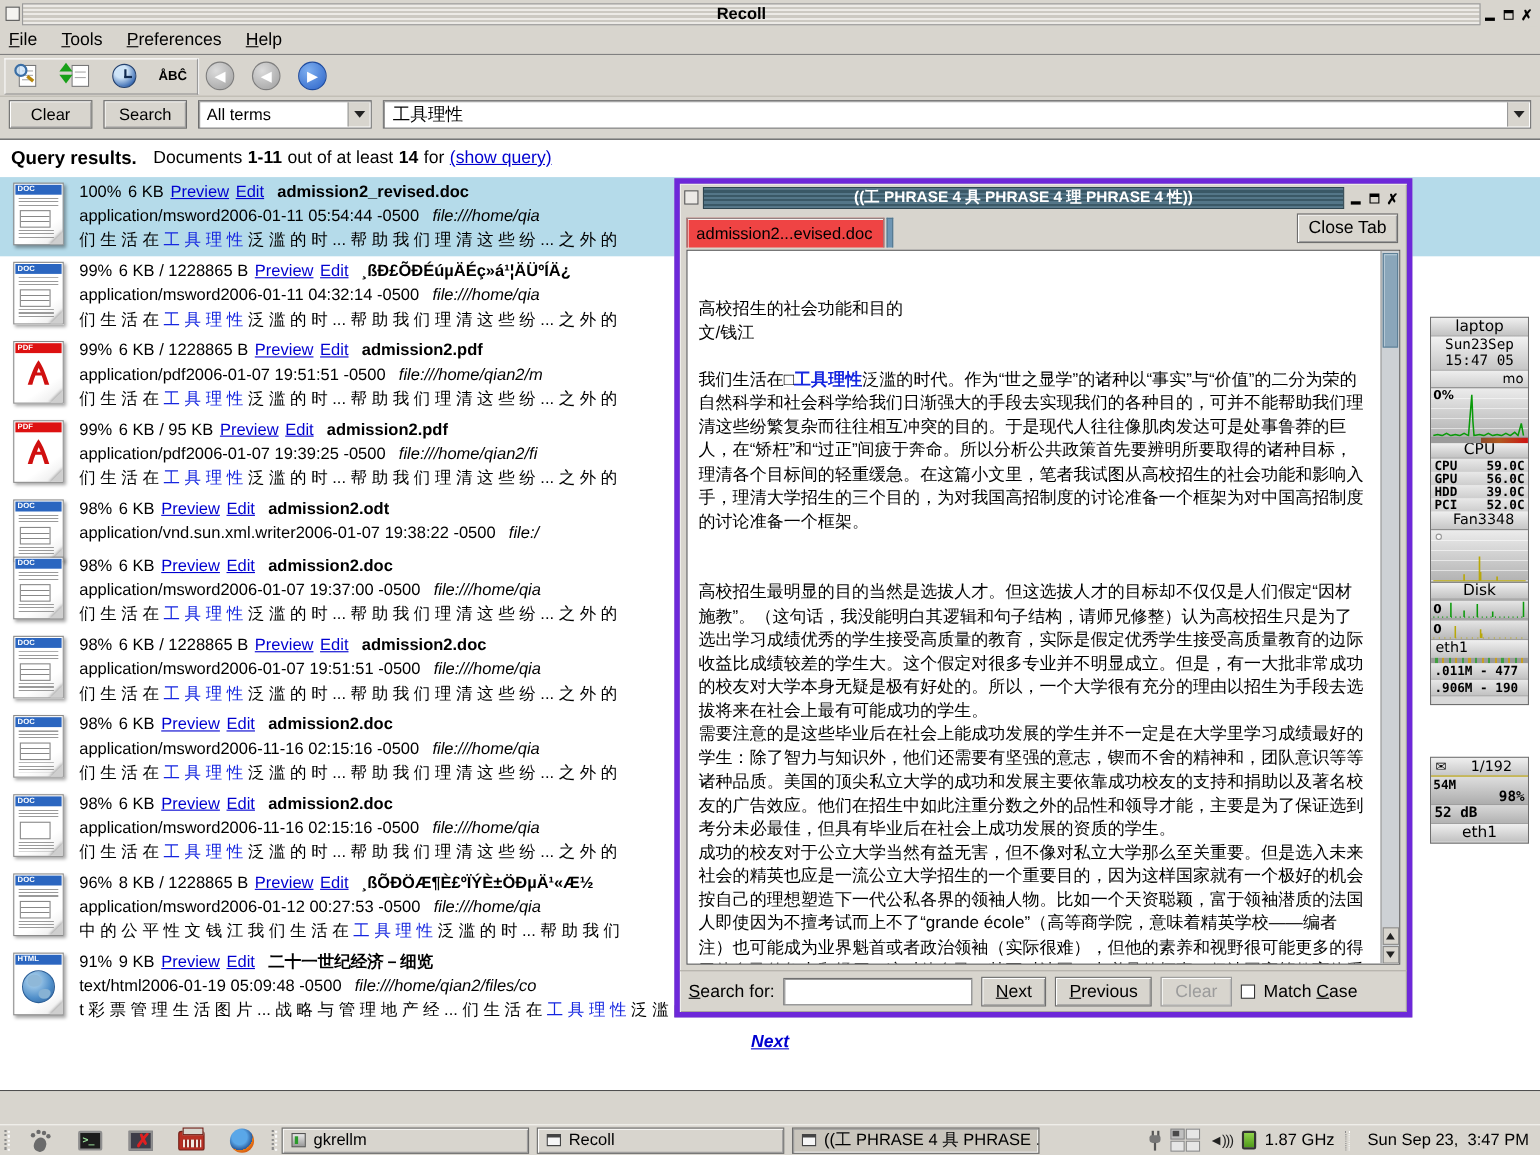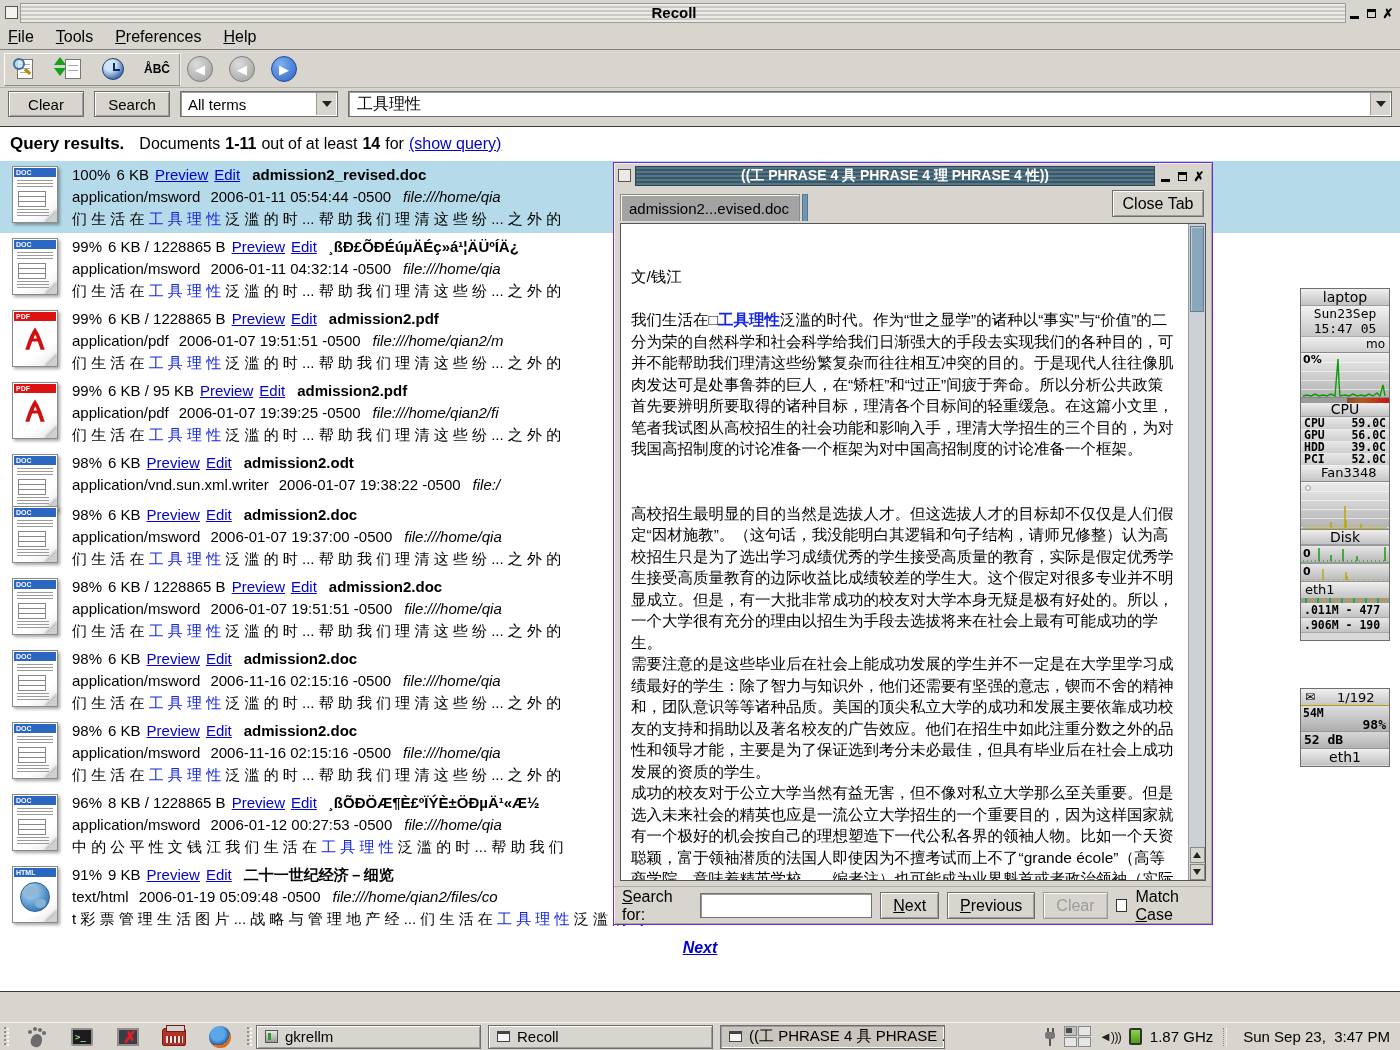--- a/index.html
+++ b/index.html
@@ -84,21 +84,21 @@
   .res-header b { font-weight:bold; }
   a.link { color:#0000d0; text-decoration:underline; cursor:pointer; }
   .result-row { position:relative; width:1400px; height:72px; padding:3px 0 0 72px; }
   .result-row.two-line { height:52px; }
   .result-row.selected { background:#b5dbea; }
   .result-row .ficon { position:absolute; left:12px; top:5px; }
   .r-line { white-space:pre; overflow:hidden; font-size:15px; line-height:22px; color:#000; }
   .r-title { font-weight:bold; margin-left:6px; }
   .r-line a { margin-right:6px; }
   .r-score, .r-size { margin-right:6px; }
-  .r-mime { margin-right:10px; }
+  .r-mime { }
   .r-date { margin-right:12px; }
   .r-url { font-style:italic; }
   .r-snip .hl { color:#1526e0; }
   .next-link { position:absolute; left:0; width:1400px; text-align:center; font-weight:bold; font-size:16px;font-style:italic; }
 
   
   .ficon { width:46px; height:57px; background:linear-gradient(145deg,#ffffff 70%,#e6e6e6);
       border:1px solid #8a8a8a; box-shadow:2px 2px 3px rgba(0,0,0,.35); position:relative; overflow:hidden; }
   .ficon .band { position:absolute; top:1px; left:1px; right:1px; height:9px; background:#2b66c0;
       color:#fff; font-size:7px; font-weight:bold; line-height:9px; padding-left:2px;
@@ -120,35 +120,35 @@
   .ficon.html .band { background:#2b66c0; }
   .globe { position:absolute; left:7px; top:15px; width:30px; height:30px; border-radius:50%;
       background:radial-gradient(circle at 35% 30%, #bfe0f5, #4f8ec9 60%, #2a5d96);
       border:1px solid #2a5d96; overflow:hidden; }
   .globe::before { content:""; position:absolute; left:4px; top:3px; width:13px; height:11px;
       background:#8fb8d8; border-radius:45% 55% 50% 40%; }
   .globe::after { content:""; position:absolute; left:14px; top:16px; width:11px; height:9px;
       background:#87b2d4; border-radius:50% 40% 55% 45%; }
 
   
-  .preview { position:absolute; left:613px; top:162px; width:600px; height:763px;
-      background:#d8d5ce; border:1px solid #6d28d9;
+  .preview { position:absolute; left:613px; top:162px; width:671px; height:763px;
+      background:#d8d5ce; border:5px solid #6d28d9;
       box-shadow:inset 1px 1px 0 #f2f1ee, inset -1px -1px 0 #a9a69f; z-index:5; }
   .pv-titlebar { position:absolute; left:3px; top:3px; right:3px; height:20px; }
   .pv-titlebar .pv-icon { position:absolute; left:1px; top:3px; width:13px; height:13px;
       background:#eceae6; border:1px solid #555; }
   .pv-titlebar .pv-stripes { position:absolute; left:18px; top:0; right:54px; height:20px;
       background:repeating-linear-gradient(to bottom,#547688 0 2px,#3a5866 2px 4px);
       border:1px solid #2e4550; display:flex; align-items:center; justify-content:center; }
   .pv-title { color:#fff; font-weight:bold; font-size:14px; white-space:pre; }
   .pv-ctrl { position:absolute; top:2px; width:16px; height:16px; display:flex; align-items:center;
       justify-content:center; color:#000; font-weight:bold; font-size:13px; }
   .pv-tabrow { position:absolute; left:6px; top:27px; right:6px; height:31px; display:flex; align-items:flex-end; }
   .pv-tab { height:27px; display:flex; align-items:center; padding:0 10px 0 8px; font-size:15px;
-      border:1px solid #8a8a8a; border-bottom:none; background:#a3a3a3;
+      border:1px solid #8a8a8a; border-bottom:none; background:#ef4444;
       box-shadow:inset 1px 1px 0 #f4f3f0; }
   .pv-tab-accent { width:6px; height:27px; background:#6e96b4; border:1px solid #55788f; border-bottom:none; margin-left:2px; }
   .closetab-btn { position:absolute; right:2px; top:0; width:92px; height:27px; font-size:16px; }
   .pv-textwrap { position:absolute; left:6px; top:60px; right:6px; bottom:43px;
       background:#fff; border:1px solid #555; overflow:hidden; }
   .pv-text { position:absolute; left:10px; top:42px; right:28px; bottom:0; overflow:hidden;
       font-size:15.5px; line-height:21.5px; color:#000; }
   .pv-p { min-height:21.5px; }
   .pv-p .hl { color:#1526e0; font-weight:bold; }
   .pv-scroll { position:absolute; right:0; top:0; bottom:0; width:17px; background:#cdd1d5;
@@ -481,20 +481,21 @@
         </div>
       <div class="pv-ctrl" style="right:2px;">✗</div>
     </div>
     <div class="pv-tabrow">
       <div class="pv-tab">admission2...evised.doc</div>
       <div class="pv-tab-accent"></div>
       <button class="btn closetab-btn">Close Tab</button>
     </div>
     <div class="pv-textwrap">
       <div class="pv-text" id="pv-text">
+          <div class="pv-p">高校招生的社会功能和目的</div>
           <div class="pv-p">文/钱江</div>
           <div class="pv-p">&nbsp;</div>
           <div class="pv-p">我们生活在□<span class="hl">工具理性</span>泛滥的时代。作为“世之显学”的诸种以“事实”与“价值”的二分为荣的自然科学和社会科学给我们日渐强大的手段去实现我们的各种目的，可并不能帮助我们理清这些纷繁复杂而往往相互冲突的目的。于是现代人往往像肌肉发达可是处事鲁莽的巨人，在“矫枉”和“过正”间疲于奔命。所以分析公共政策首先要辨明所要取得的诸种目标，理清各个目标间的轻重缓急。在这篇小文里，笔者我试图从高校招生的社会功能和影响入手，理清大学招生的三个目的，为对我国高招制度的讨论准备一个框架为对中国高招制度的讨论准备一个框架。</div>
           <div class="pv-p">&nbsp;</div>
           <div class="pv-p">&nbsp;</div>
           <div class="pv-p">高校招生最明显的目的当然是选拔人才。但这选拔人才的目标却不仅仅是人们假定“因材施教”。（这句话，我没能明白其逻辑和句子结构，请师兄修整）认为高校招生只是为了选出学习成绩优秀的学生接受高质量的教育，实际是假定优秀学生接受高质量教育的边际收益比成绩较差的学生大。这个假定对很多专业并不明显成立。但是，有一大批非常成功的校友对大学本身无疑是极有好处的。所以，一个大学很有充分的理由以招生为手段去选拔将来在社会上最有可能成功的学生。</div>
           <div class="pv-p">需要注意的是这些毕业后在社会上能成功发展的学生并不一定是在大学里学习成绩最好的学生：除了智力与知识外，他们还需要有坚强的意志，锲而不舍的精神和，团队意识等等诸种品质。美国的顶尖私立大学的成功和发展主要依靠成功校友的支持和捐助以及著名校友的广告效应。他们在招生中如此注重分数之外的品性和领导才能，主要是为了保证选到考分未必最佳，但具有毕业后在社会上成功发展的资质的学生。</div>
           <div class="pv-p">成功的校友对于公立大学当然有益无害，但不像对私立大学那么至关重要。但是选入未来社会的精英也应是一流公立大学招生的一个重要目的，因为这样国家就有一个极好的机会按自己的理想塑造下一代公私各界的领袖人物。比如一个天资聪颖，富于领袖潜质的法国人即使因为不擅考试而上不了“grande école”（高等商学院，意味着精英学校——编者注）也可能成为业界魁首或者政治领袖（实际很难），但他的素养和视野很可能更多的得于他自己的努力和经历。这对他自己（甚至对法国）未必是件坏事，但法国高等教育体系无疑失去了按自己的理念教育他的机会。无论是选拔成功校友还是选拔未来领袖，招生目的都不仅仅是选出在大学里成绩优</div>
         </div>
       <div class="pv-scroll">

